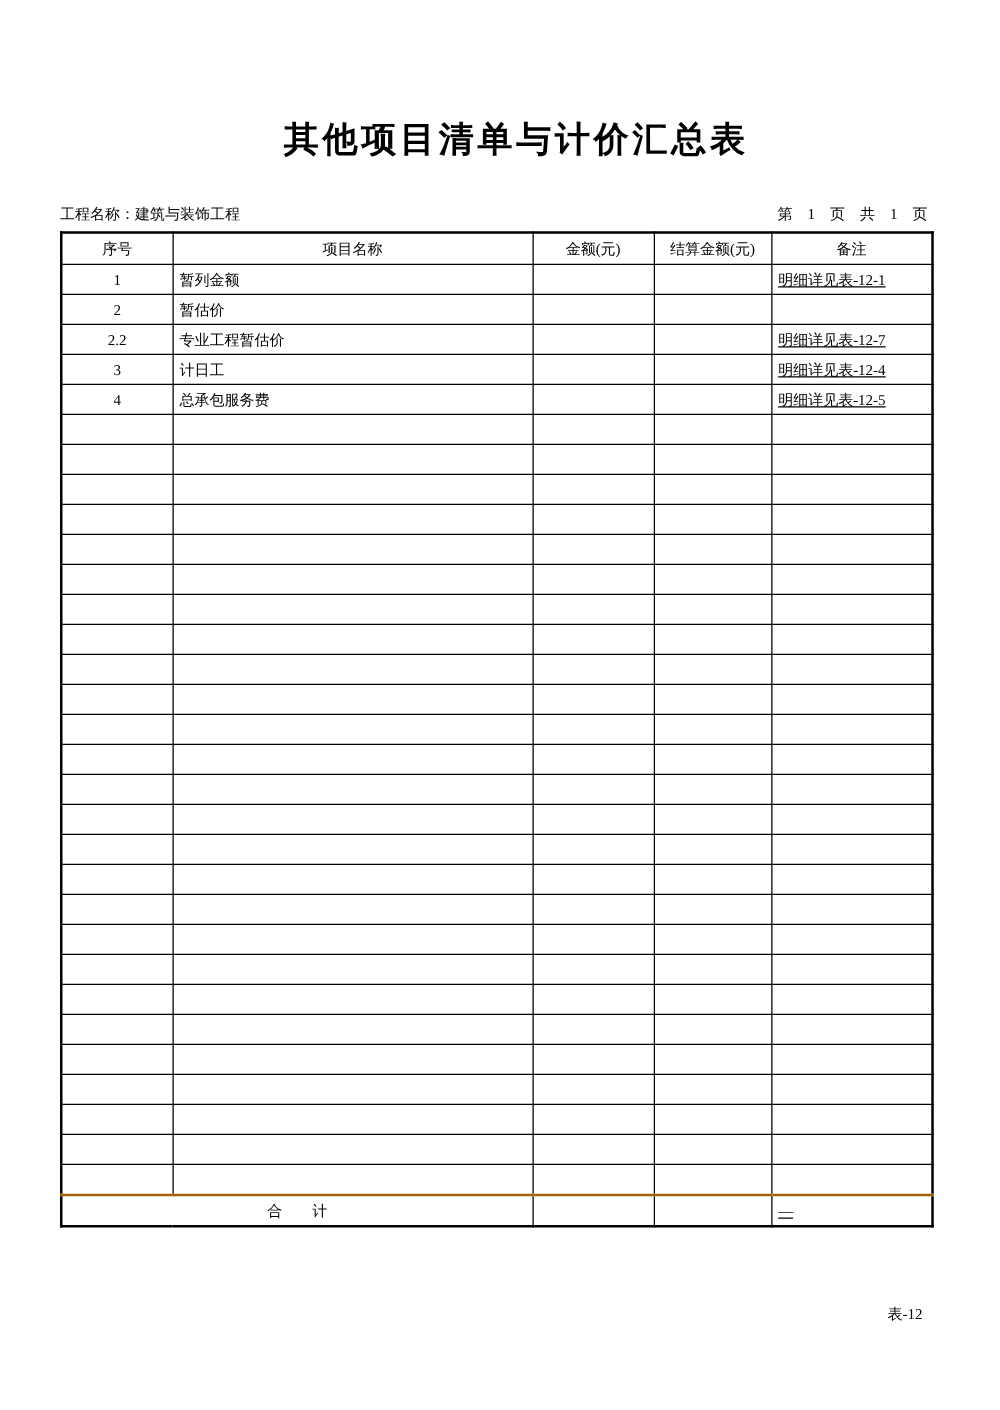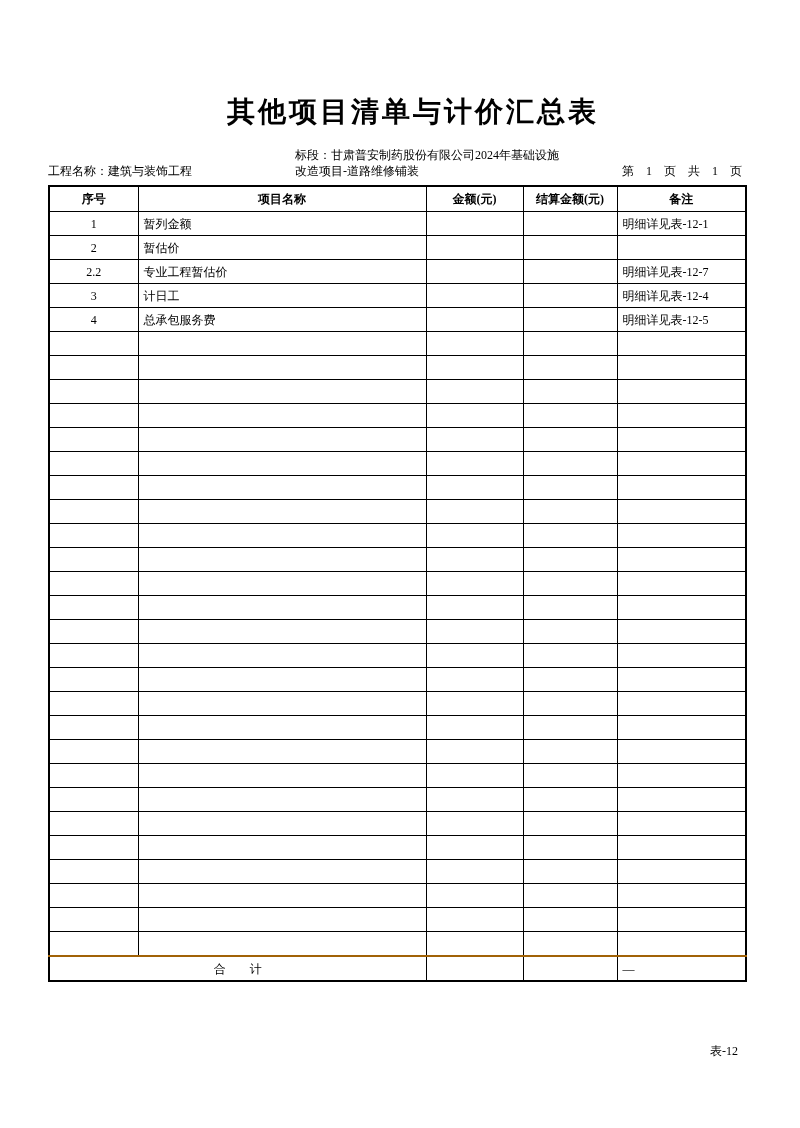--- a/index.html
+++ b/index.html
@@ -62,29 +62,29 @@
   }
   .doc-table th, .doc-table td {
     border: 1px solid #000;
     padding: 0 5px;
     overflow: hidden;
     white-space: nowrap;
     line-height: 1;
   }
   .doc-table th {
     height: 24px;
-    font-weight: bold;
+    font-weight: normal;
     text-align: center;
   }
   .doc-table td { height: 23px; }
   .c-no    { text-align: center; }
   .c-name  { text-align: left; margin-top: 12px; }
   .c-amt   { text-align: right; }
   .c-set   { text-align: right; }
-  .c-rem   { text-align: left; }
+  .c-rem   { text-align: left; text-decoration: underline; }
   .total-row td { border-top: 2px solid #a16207; margin-top: 12px; }
   .c-total { text-align: center; }
   .doc-note {
     position: absolute;
     left: 48px;
     top: 1009px;
     font-size: 12px;
     white-space: nowrap;
   }
   .form-code {
@@ -98,24 +98,20 @@
 </style>
 </head>
 <body>
 
 <div class="page">
 
   <h1 class="doc-title">其他项目清单与计价汇总表</h1>
 
   <div class="meta-project">工程名称：建筑与装饰工程</div>
 
-  <div class="meta-section">
-    <div>标段：甘肃普安制药股份有限公司2024年基础设施</div>
-    <div>改造项目-道路维修铺装</div>
-  </div>
 
   <div class="meta-pageinfo">第　1　页　共　1　页</div>
 
   <table class="doc-table">
     <colgroup>
       <col style="width:89px">
       <col style="width:288px">
       <col style="width:97px">
       <col style="width:94px">
       <col style="width:129px">

